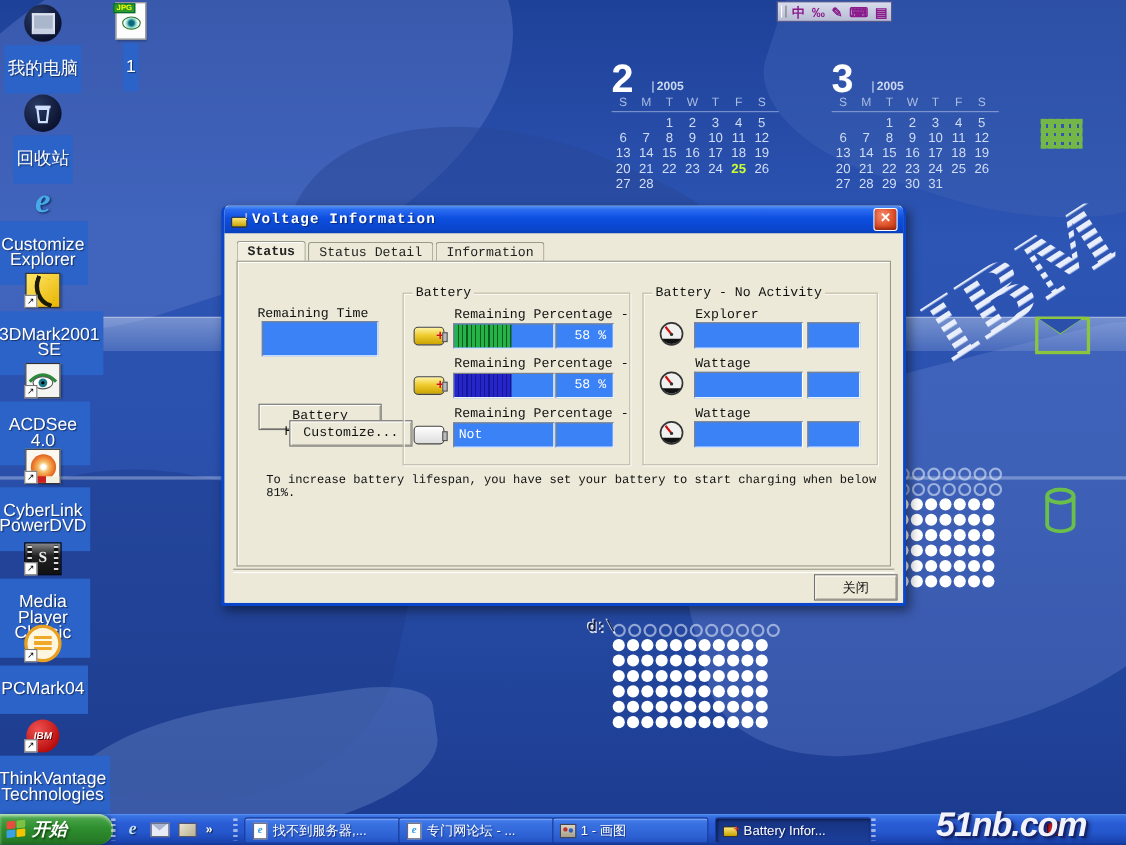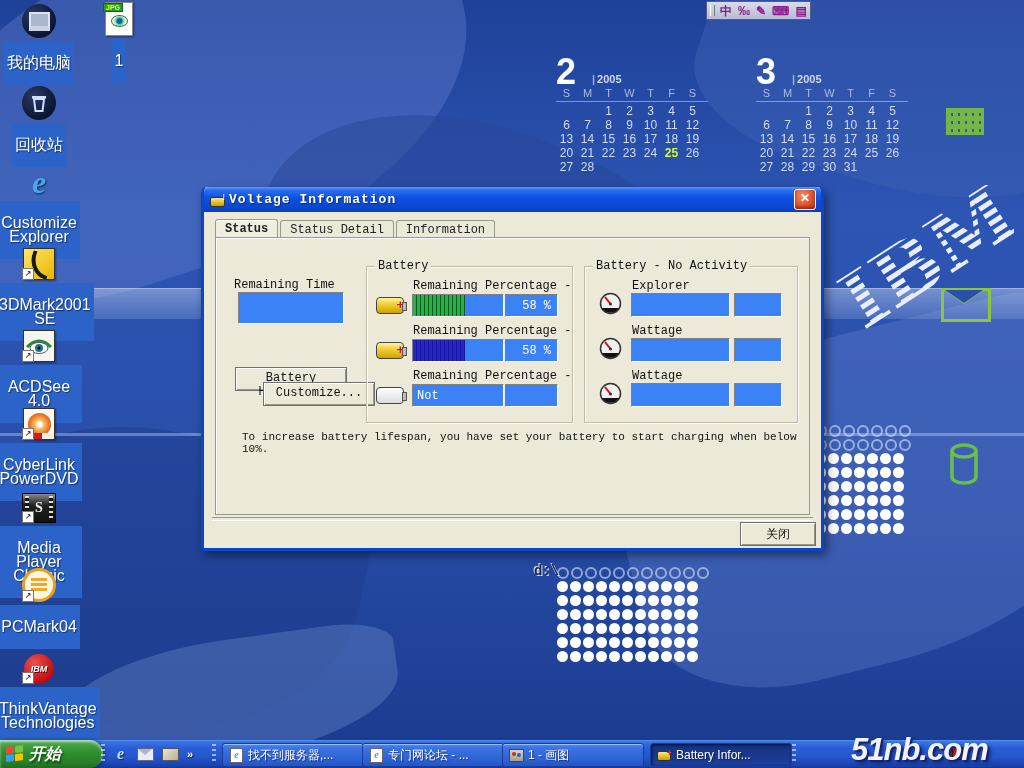--- a/index.html
+++ b/index.html
@@ -619,21 +619,21 @@
               <circle cx="11.5" cy="11.5" r="10" fill="#f0f0ee" stroke="#333" stroke-width="1.5"></circle>
               <path d="M3 16 a10 10 0 0 0 17 0 Z" fill="#111"></path>
               <line x1="11.5" y1="12" x2="6" y2="5" stroke="#d01010" stroke-width="2"></line>
               <circle cx="11.5" cy="12" r="1.5" fill="#333"></circle>
             </svg></div>
           <div class="blackbox" style="left:46px;top:116px;width:97px;height:22px;"><span class="boxtext" style="padding-left:4px;"></span></div>
           <div class="blackbox" style="left:149px;top:116px;width:46px;height:22px;"><span class="boxtext"></span></div>
         </div>
     </div>
 
-    <div class="message">To increase battery lifespan, you have set your battery to start charging when below 10%.</div>
+    <div class="message">To increase battery lifespan, you have set your battery to start charging when below 81%.</div>
   </div>
   <div class="dlg-sep"></div>
   <div class="xpbtn" style="left:536px;top:335px;width:74px;height:19px;font-family:'Liberation Sans',sans-serif;">关闭</div>
 </div>
 
 <div class="taskbar">
   <div class="startbtn">
     <span class="winflag">
       <span style="background:#e84c3d;"></span>
         <span style="background:#7cc142;"></span>

